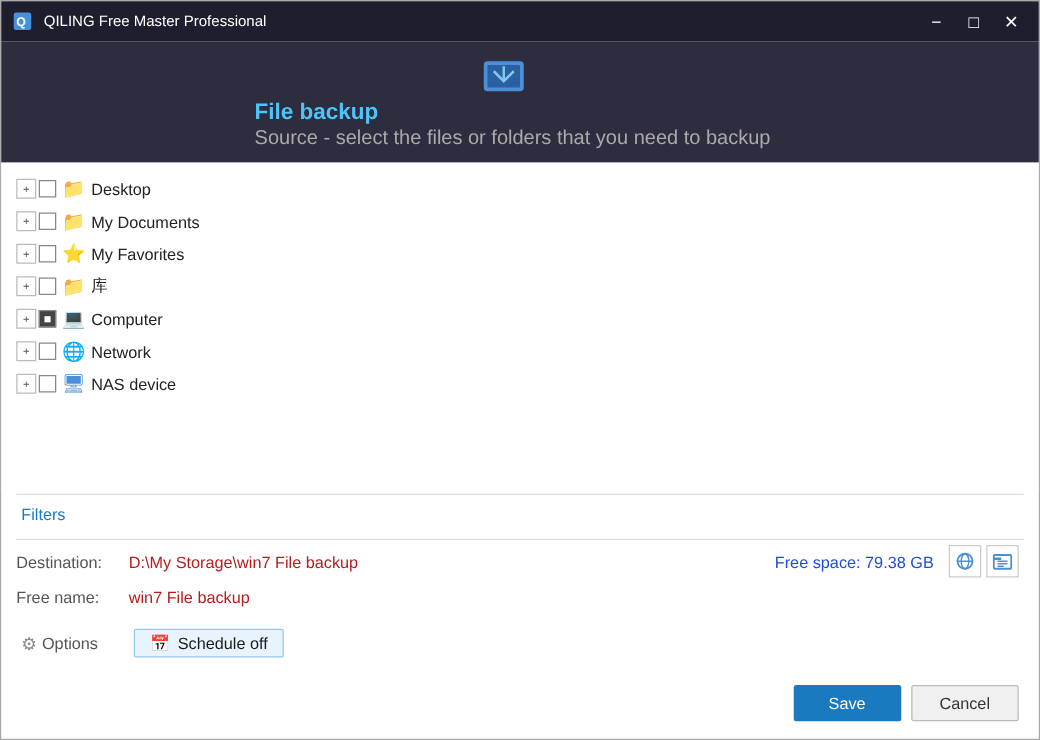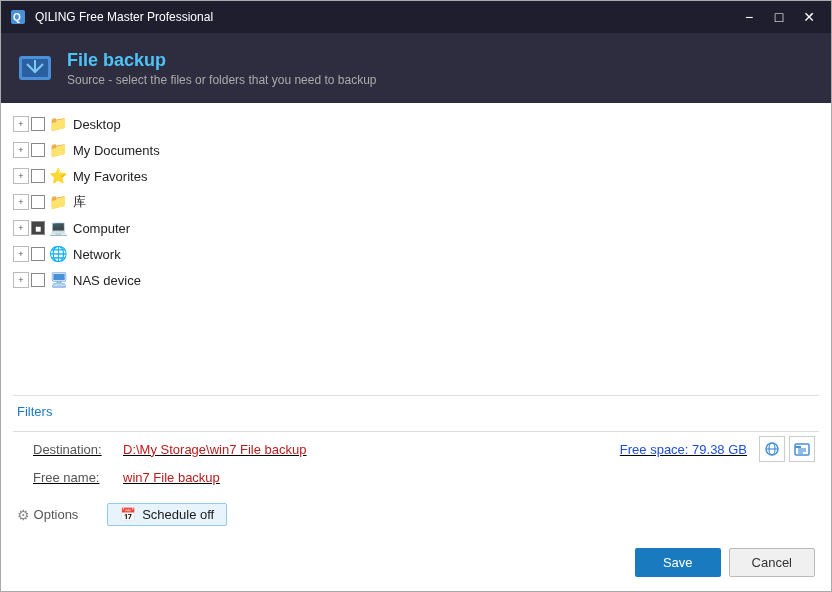--- a/index.html
+++ b/index.html
@@ -64,39 +64,40 @@
     }
 
     
     .header {
       background: #2d2d3f;
       padding: 10px 28px 10px 16px;
       display: flex;
       align-items: center;
       flex-shrink: 0;
       min-height: 70px;
+      flex-direction: column;
     }
     .header-icon {
       width: 36px;
       height: 36px;
       margin-right: 14px;
       display: flex;
       align-items: center;
       justify-content: center;
       flex-shrink: 0;
     }
     .header-texts {}
     .header-title {
       color: #4fc3f7;
       font-size: 18px;
       font-weight: 600;
     }
     .header-subtitle {
       color: #aaaaaa;
-      font-size: 12px;
+      font-size: 16px;
       margin-top: 2px;
     }
 
     
     .content {
       flex: 1;
       display: flex;
       flex-direction: column;
       overflow: hidden;
     }
@@ -175,23 +176,22 @@
     }
     .filters-title {
       color: #1a7abf;
       font-size: 13px;
       font-weight: 500;
       margin-bottom: 8px;
     }
 
     
     .form-area {
-      padding: 4px 16px 10px 32px;
-      flex-shrink: 0;
-      text-decoration: underline;
+      padding: 4px 16px 10px 12px;
+      flex-shrink: 0;
     }
     .form-row {
       display: flex;
       align-items: center;
       margin-bottom: 8px;
     }
     .form-label {
       width: 90px;
       color: #555;
       font-size: 13px;

